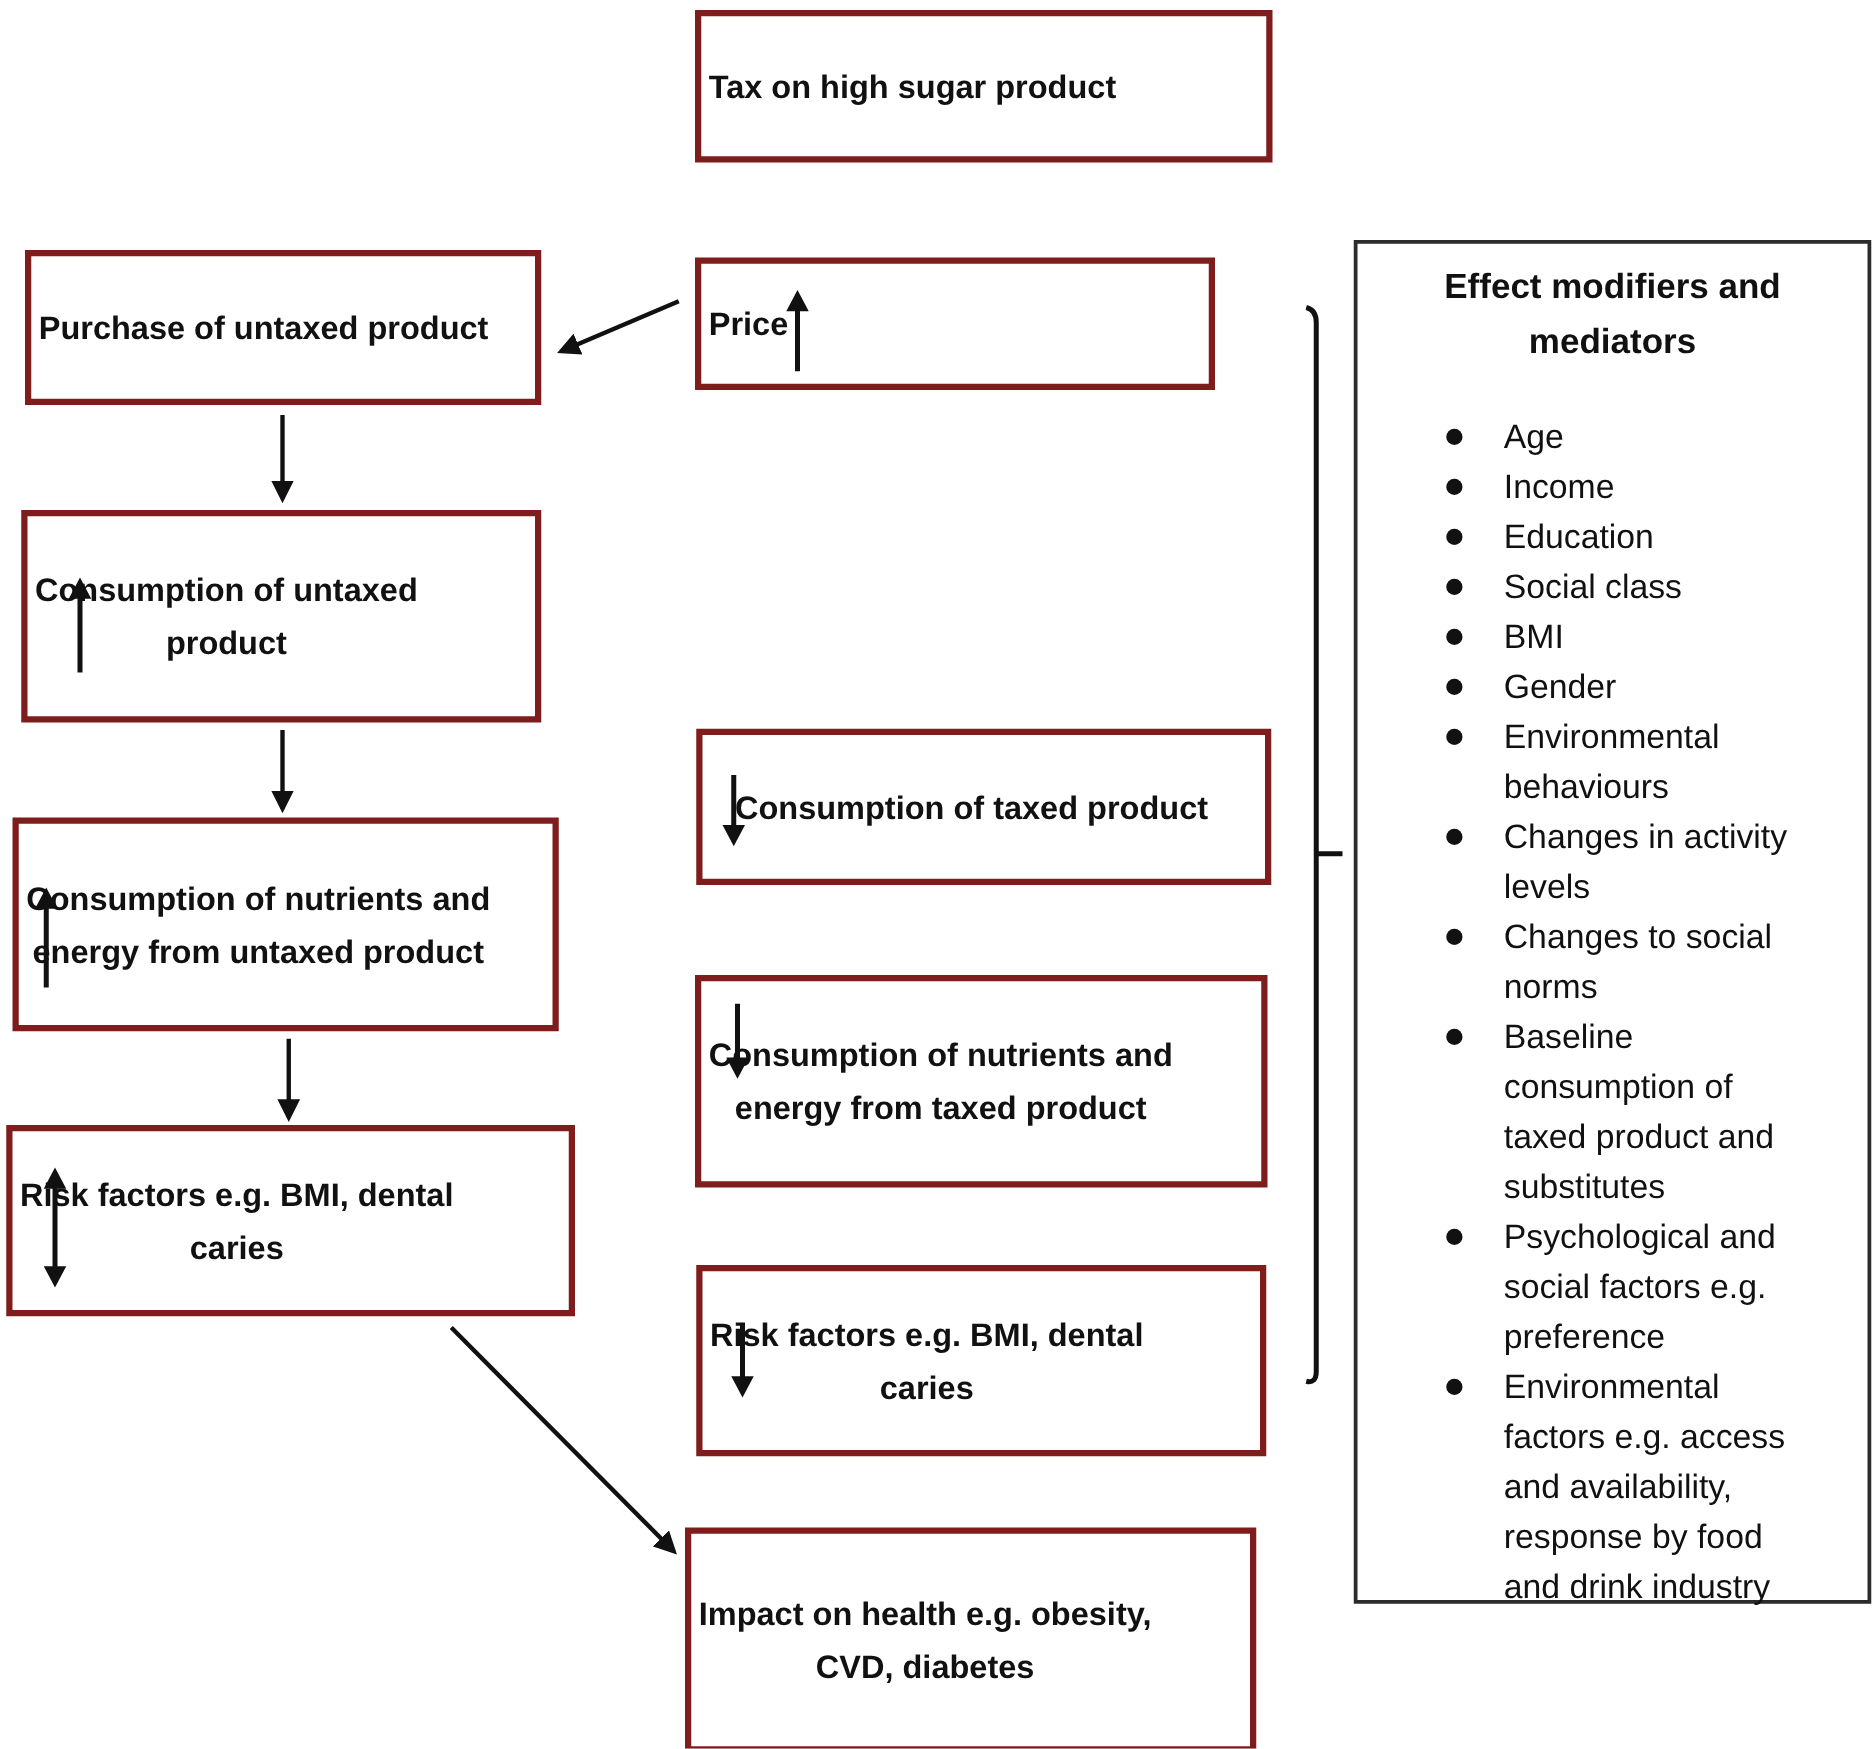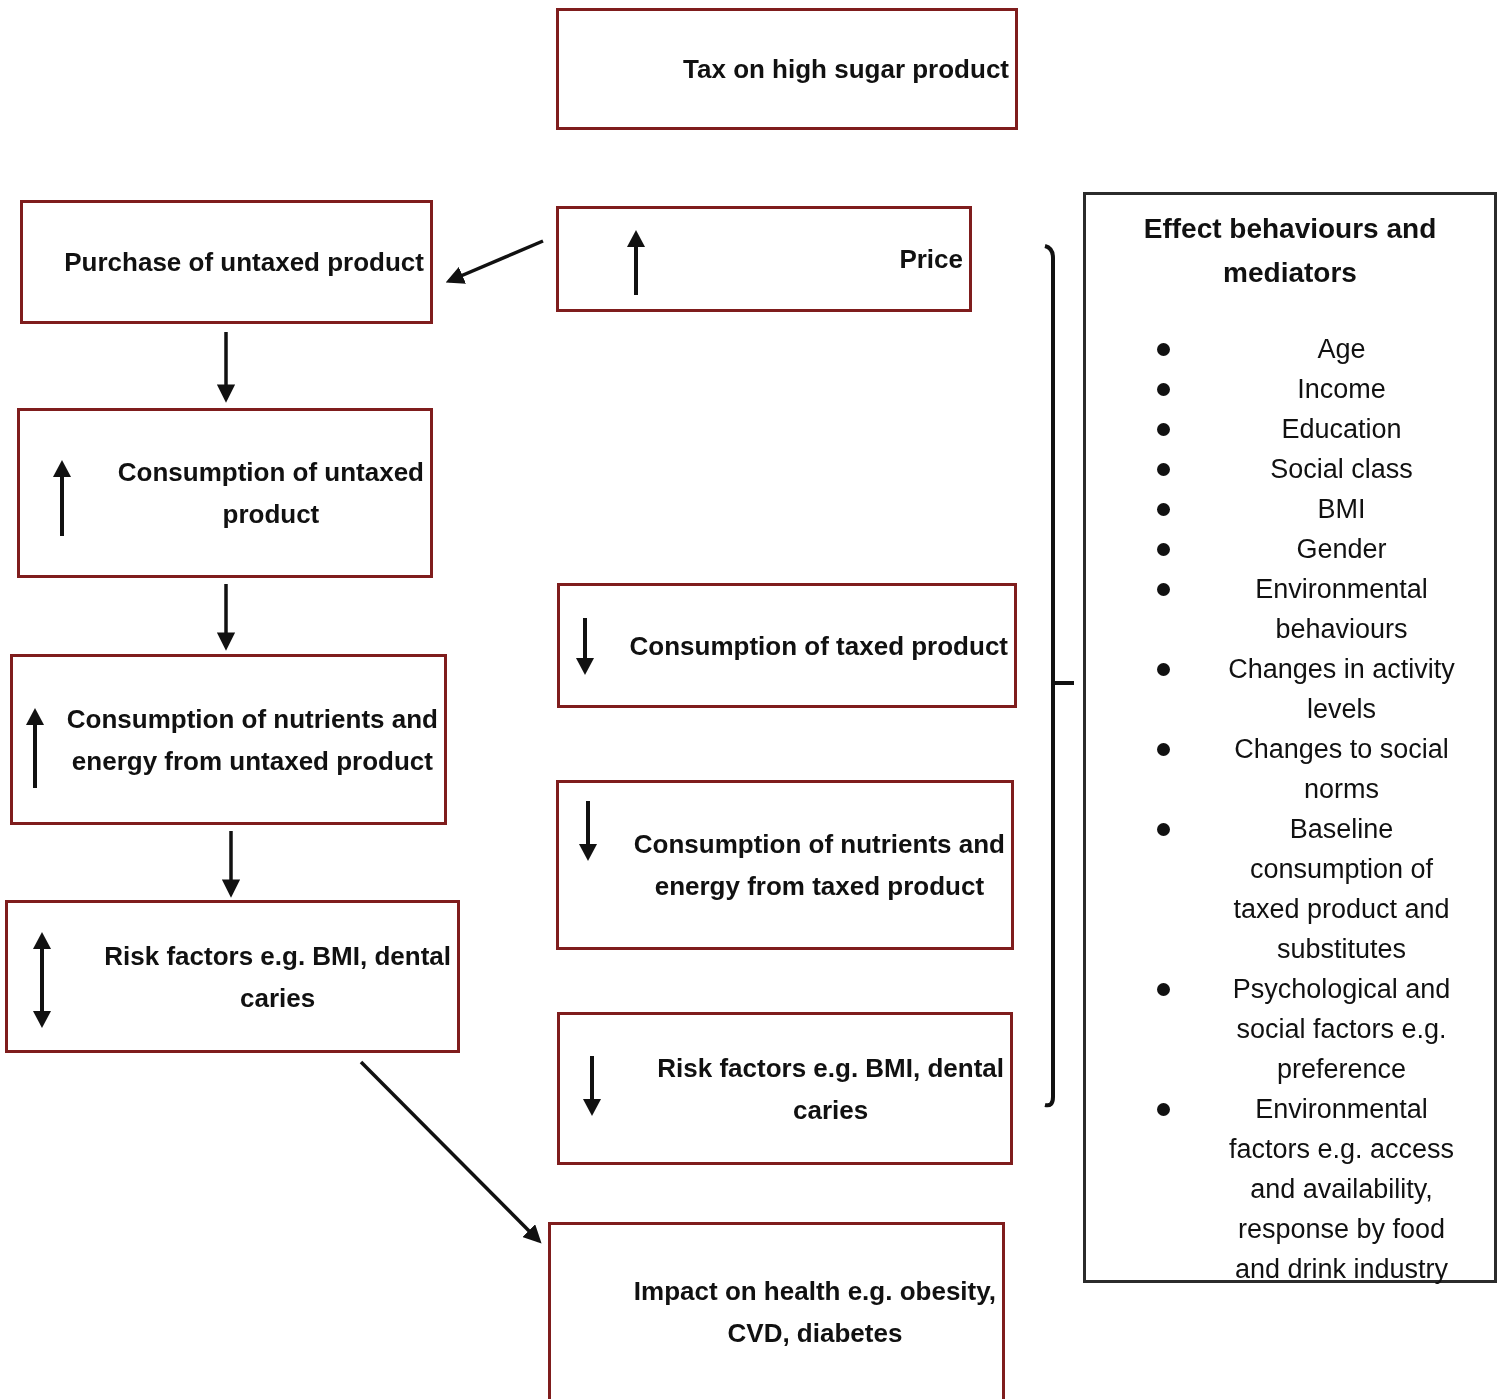--- a/index.html
+++ b/index.html
@@ -2,22 +2,22 @@
 <html><head>
 <meta charset="utf-8">
 <style>
   html,body{margin:0;padding:0;background:#fff;}
   .canvas{
     position:relative;width:1500px;height:1399px;background:#fff;
     font-family:"Liberation Sans",sans-serif;color:#111;overflow:hidden;
   }
   .overlay{position:absolute;left:0;top:0;width:1500px;height:1399px;pointer-events:none;}
   .box{
-    position:absolute;background:#fff;border:3px solid #7f1d1d;
-    display:flex;align-items:center;justify-content:flex-end;
+    position:absolute;background:#fff;border:5px solid #7f1d1d;
+    display:flex;align-items:center;justify-content:flex-start;
     box-sizing:border-box;text-align:center;
   }
   .box .label{
     white-space:pre-line;font-weight:700;font-size:26px;line-height:42px;
     padding:0 6px;
   }
   
   .varrow{position:absolute;width:18px;}
   .varrow .shaft{position:absolute;left:7px;width:4px;background:#111;}
   .varrow .head-up{position:absolute;top:0;left:0;width:0;height:0;
@@ -31,21 +31,21 @@
   .panel{
     position:absolute;left:1083px;top:192px;width:414px;height:1091px;
     background:#fff;border:3px solid #2b2b2b;box-sizing:border-box;
   }
   .panel-title{
     white-space:pre-line;text-align:center;font-weight:700;font-size:28px;
     line-height:44px;margin-top:12px;
   }
   .effect-list{
     list-style:none;margin:34px 8px 0 0;padding:0 6px 0 117px;
-    font-size:27px;line-height:40px;font-weight:400;text-align:center;
+    font-size:27px;line-height:40px;font-weight:400;
   }
   .effect-list li{position:relative;white-space:pre-line;}
   .effect-list li::before{
     content:"";position:absolute;left:-46px;top:14px;width:13px;height:13px;
     border-radius:50%;background:#111;
   }
 </style>
 </head>
 <body>
 
@@ -136,21 +136,21 @@
     <span class="label">Risk factors e.g. BMI, dental
 caries</span>
   </div>
 
   <div class="box" style="left:548px;top:1222px;width:457px;height:180px;">
     <span class="label">Impact on health e.g. obesity,
 CVD, diabetes</span>
   </div>
 
   <div class="panel">
-    <div class="panel-title">Effect behaviours and
+    <div class="panel-title">Effect modifiers and
 mediators</div>
     <ul class="effect-list">
       <li>Age</li>
       <li>Income</li>
       <li>Education</li>
       <li>Social class</li>
       <li>BMI</li>
       <li>Gender</li>
       <li>Environmental
 behaviours</li>

